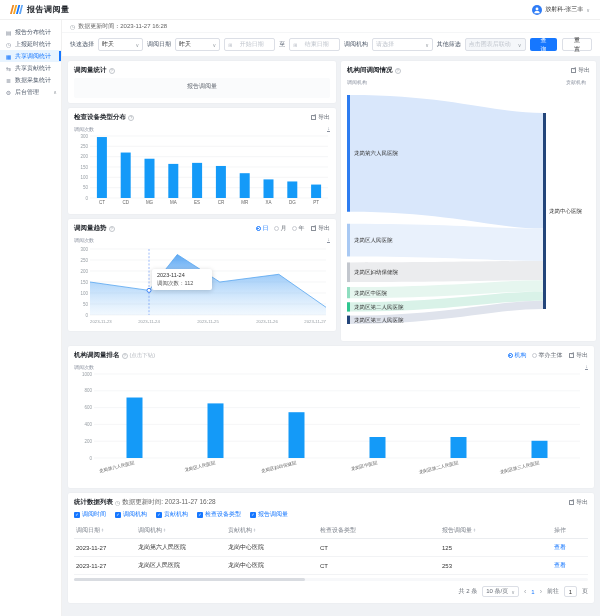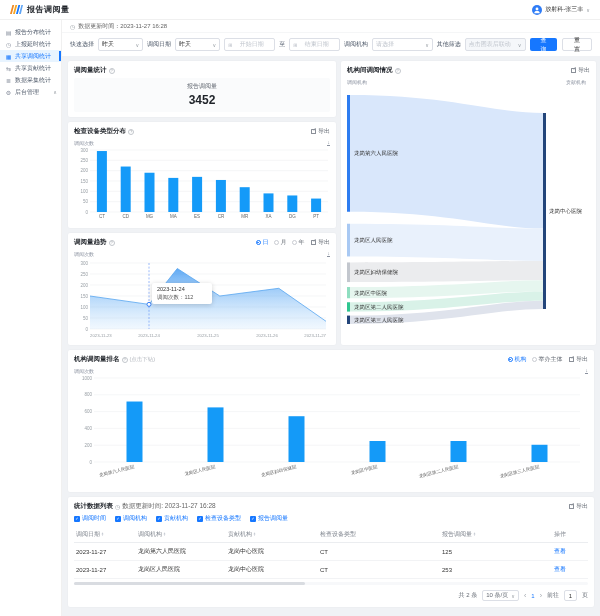--- a/index.html
+++ b/index.html
@@ -189,21 +189,20 @@
         <section class="card">
           <div class="card-head">
             <span class="card-title">
               <span>调阅量统计</span>
               <span class="qmark">?</span>
             </span>
           </div>
           <div class="stats-body">
             <div class="stat">
               <div class="stat-label">报告调阅量</div>
-              <div class="stat-value">3452</div>
             </div>
           </div>
         </section>
 
         <section class="card">
           <div class="card-head">
             <span class="card-title">
               <span>检查设备类型分布</span>
               <span class="qmark">?</span>
             </span>

